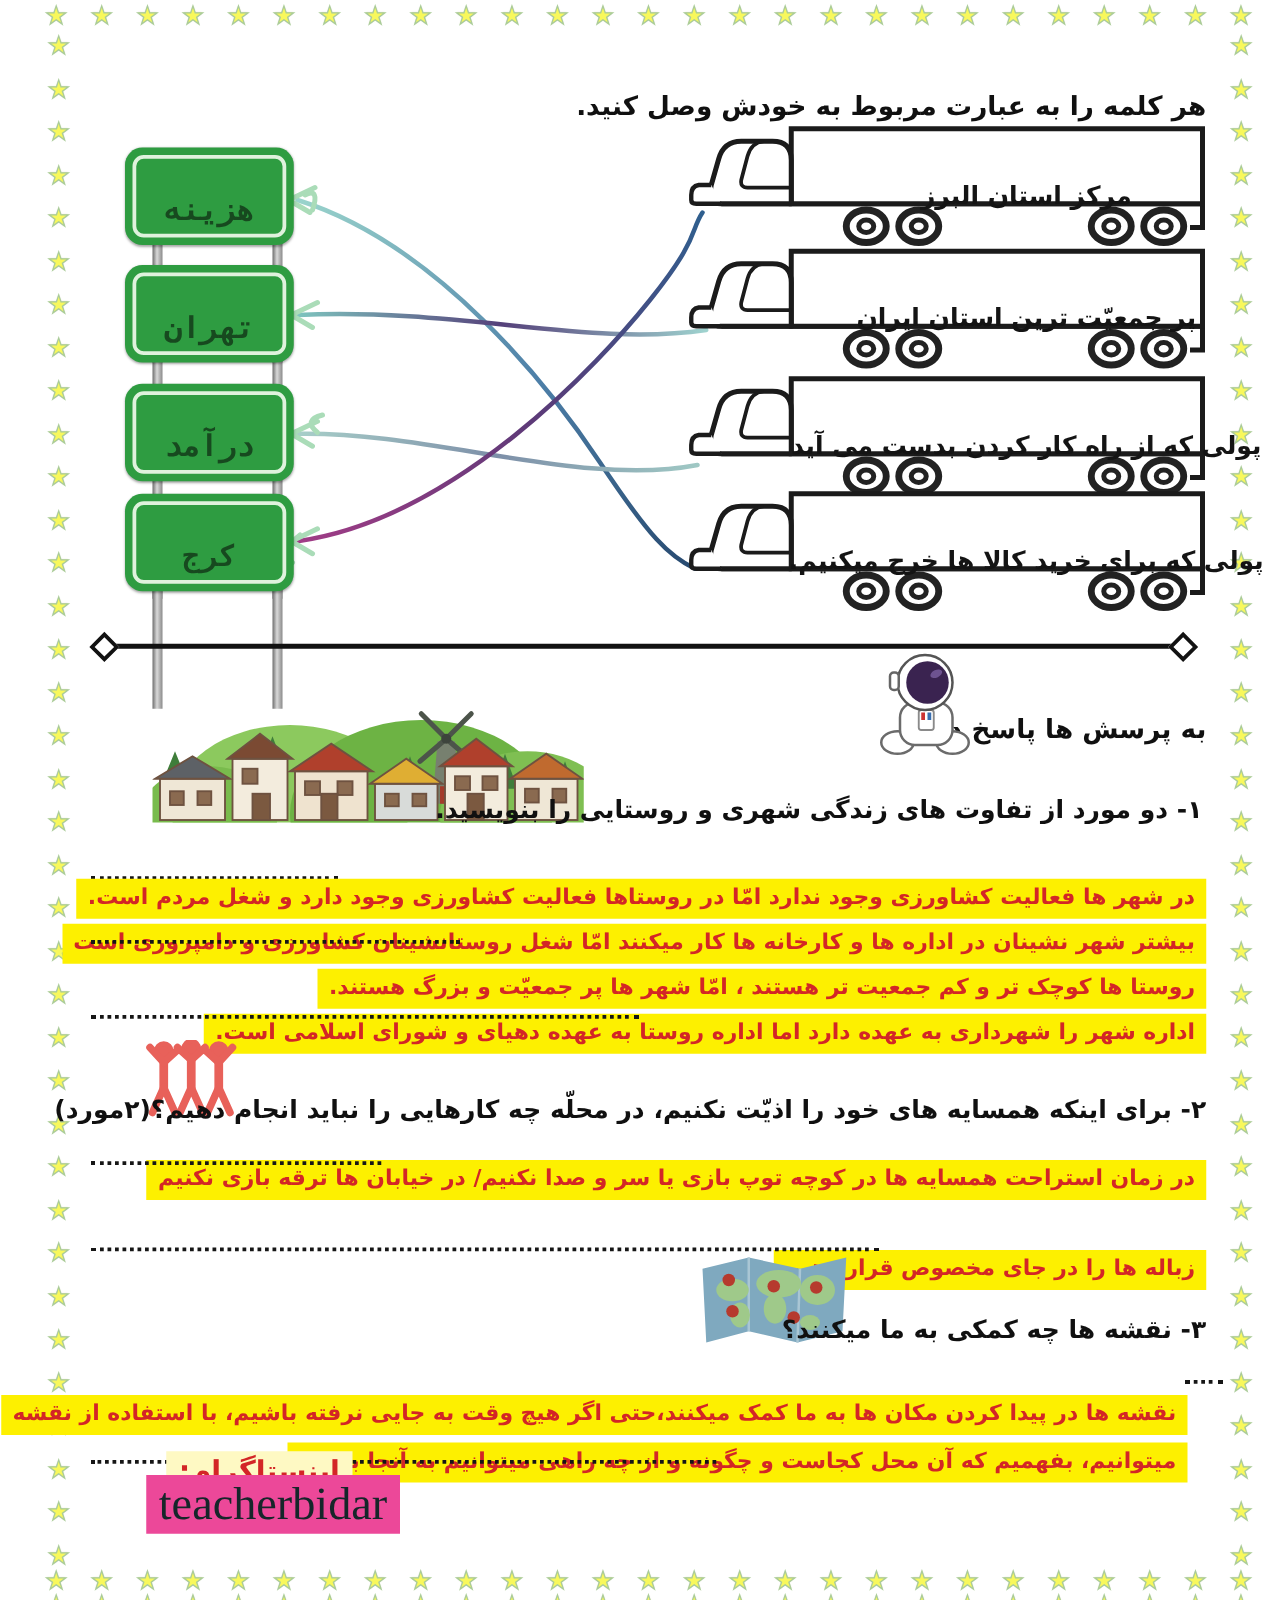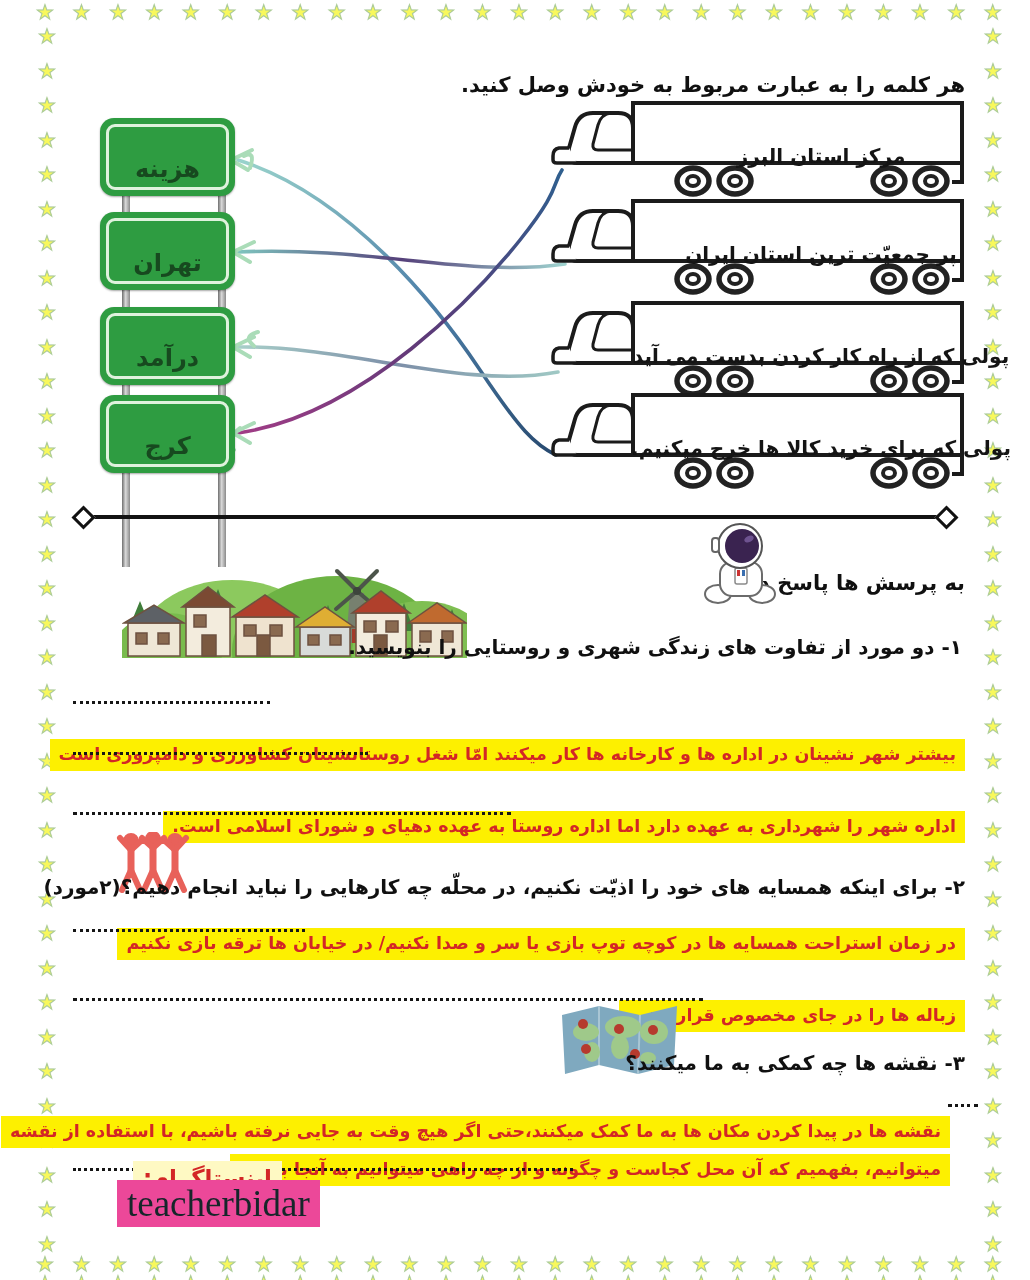--- a/index.html
+++ b/index.html
@@ -14,21 +14,21 @@
   .stars-bottom2{bottom:-13px;left:36px;right:28px;}
   .stars-left{top:26px;bottom:26px;left:38px;flex-direction:column;}
   .stars-right{top:26px;bottom:26px;right:28px;flex-direction:column;}
 
   
   .rtl{direction:rtl;unicode-bidi:embed;margin-top:23px;}
   .title{position:absolute;top:50px;right:65px;font-size:21px;font-weight:bold;color:#101010;white-space:nowrap;}
   .qtext{position:absolute;font-size:20px;font-weight:bold;color:#101010;white-space:nowrap;}
 
   
-  .sign{position:absolute;width:148px;}
+  .sign{position:absolute;width:148px;font-family:Liberation Mono, monospace;}
   .post{position:absolute;top:60px;width:8px;height:112px;background:linear-gradient(90deg,#6e6e6e,#d9d9d9 45%,#8a8a8a);}
   .post.p1{left:22px;} .post.p2{right:22px;}
   .board{position:relative;width:135px;height:78px;background:#2e9c41;border-radius:14px;box-shadow:0 1px 2px rgba(0,0,0,.35);display:flex;align-items:center;justify-content:center;}
   .board::before{content:"";position:absolute;inset:6px;border:3px solid #dff2dd;border-radius:9px;}
   .board span{font-size:24px;font-weight:bold;color:#17491f;}
 
   
   .truck{position:absolute;width:450px;height:104px;}
   .truck svg{position:absolute;inset:0;}
   .truck-label{position:absolute;left:120px;top:5px;width:372px;height:56px;display:flex;align-items:center;justify-content:center;font-size:20px;font-weight:bold;color:#141414;white-space:nowrap;}
@@ -397,22 +397,24 @@
         <rect x="252" y="92" width="13" height="21" fill="#7b5940"></rect>
       <rect x="290" y="80" width="50" height="33" fill="#efe7d6"></rect>
         <path d="M286,80 L315,60 L344,80 Z" fill="#c06a2f"></path>
       <rect x="298" y="88" width="11" height="11" fill="#8a6a50"></rect>
         <rect x="320" y="88" width="11" height="11" fill="#8a6a50"></rect>
     </g>
   </svg>
 
   <div class="qtext rtl" style="top:612px;right:68px;">۱- دو مورد از تفاوت های زندگی شهری و روستایی را بنویسید.</div>
   <div class="dots" style="top:701px;left:73px;width:197px;"></div>
+  <div class="ans rtl" style="top:680px;"><span class="hl">در شهر ها فعالیت کشاورزی وجود ندارد امّا در روستاها فعالیت کشاورزی وجود دارد و شغل مردم است.</span></div>
   <div class="ans rtl" style="top:716px;"><span class="hl">بیشتر شهر نشینان در اداره ها و کارخانه ها کار میکنند امّا شغل روستانشینان کشاورزی و دامپروری است</span></div>
   <div class="dots" style="top:752px;left:73px;width:295px;"></div>
+  <div class="ans rtl" style="top:752px;"><span class="hl">روستا ها کوچک تر و کم جمعیت تر هستند ، امّا شهر ها پر جمعیّت و بزرگ هستند.</span></div>
   <div class="ans rtl" style="top:788px;"><span class="hl">اداره شهر را شهرداری به عهده دارد اما اداره روستا به عهده دهیای و شورای اسلامی است.</span></div>
   <div class="dots" style="top:812px;left:73px;width:438px;"></div>
 
   <svg class="icon-abs" style="left:108px;top:832px;" width="90" height="62" viewBox="0 0 90 62">
     <g stroke="#e8615a" stroke-width="7" stroke-linecap="round" fill="#e8615a">
       <circle cx="23" cy="9" r="6" stroke-width="4"></circle>
         <circle cx="45" cy="7" r="6" stroke-width="4"></circle>
         <circle cx="67" cy="9" r="6" stroke-width="4"></circle>
       <path d="M23,18 V38 M45,16 V38 M67,18 V38"></path>
       <path d="M12,6 L23,18 L34,8 M34,6 L45,16 L56,6 M56,8 L67,18 L78,6" fill="none" stroke-width="6"></path>

